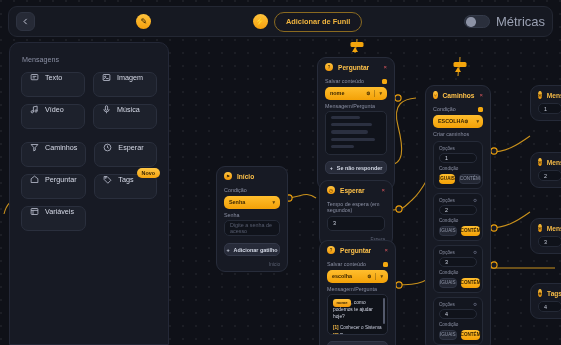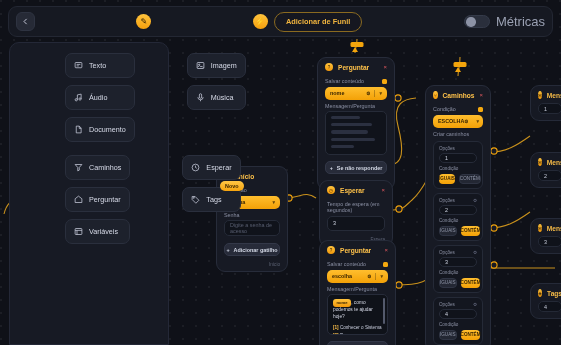--- a/index.html
+++ b/index.html
@@ -62,23 +62,22 @@
   
   #sidebar {
     position:absolute; left:9px; top:42px; width:160px; bottom:0;
     background:#171a24; border:1px solid #242837; border-top-left-radius:10px;
     border-top-right-radius:10px; z-index:30; padding:10px 11px;
   }
   .sec-title { font-size:7.2px; color:#8a8fa3; margin:2px 0 8px 1px; }
   .tilegrid { display:grid; grid-template-columns:1fr 1fr; gap:7px 8px; }
   .tile {
     background:#1d212c; border:1px solid #2a2f3d; border-radius:7px;
-    height:25px; display:flex; align-items:center; gap:6px; padding:9px 8px;
+    height:25px; display:flex; align-items:flex-start; gap:6px; padding:0 8px;
     position:relative;
-    margin-left:44px;
   }
   .tile .ic { width:9px;height:9px;flex:0 0 9px;color:#c9cedd; display:block; }
   .tile .lbl { font-size:7.2px; color:#d7dbe8; white-space:nowrap; }
   .badge-novo {
     position:absolute; right:-4px; top:-7px;
     background:linear-gradient(180deg,#ffc645,#f5a40f); color:#3a2500;
     font-size:5.4px; font-weight:bold; padding:1.8px 5px; border-radius:7px;
   }
   .sec-gap { height:13px; }
 
@@ -428,20 +427,21 @@
     <div class="node-bd">
       <div class="inp" style="height:11px;">
         <span>4</span>
       </div>
     </div>
   </div>
 
 </div>
 
 <div id="sidebar">
+  <div class="sec-title">Mensagens</div>
   <div class="tilegrid">
     <div class="tile">
       <svg class="ic" viewBox="0 0 24 24" fill="none" stroke="currentColor" stroke-width="2">
           <rect x="3" y="4" width="18" height="14" rx="2"></rect>
           <path d="M7 9h10M7 13h6"></path>
         </svg>
       <span class="lbl">Texto</span>
     </div>
     <div class="tile">
       <svg class="ic" viewBox="0 0 24 24" fill="none" stroke="currentColor" stroke-width="2">
@@ -450,35 +450,28 @@
           <path d="M4 17l5-5 4 4 3-2 4 4"></path>
         </svg>
       <span class="lbl">Imagem</span>
     </div>
     <div class="tile">
       <svg class="ic" viewBox="0 0 24 24" fill="none" stroke="currentColor" stroke-width="2">
           <path d="M9 18V5l10-2v13"></path>
           <circle cx="6" cy="18" r="3"></circle>
           <circle cx="16" cy="16" r="3"></circle>
         </svg>
-      <span class="lbl">Áudio</span>
+      <span class="lbl">Vídeo</span>
     </div>
     <div class="tile">
       <svg class="ic" viewBox="0 0 24 24" fill="none" stroke="currentColor" stroke-width="2">
           <rect x="9" y="2" width="6" height="12" rx="3"></rect>
           <path d="M5 11a7 7 0 0 0 14 0M12 18v4"></path>
         </svg>
       <span class="lbl">Música</span>
-    </div>
-    <div class="tile">
-      <svg class="ic" viewBox="0 0 24 24" fill="none" stroke="currentColor" stroke-width="2">
-          <path d="M6 3h8l5 5v13H6z"></path>
-          <path d="M14 3v6h5"></path>
-        </svg>
-      <span class="lbl">Documento</span>
     </div>
   </div>
 
   <div class="sec-gap"></div>
 
   <div class="tilegrid">
     <div class="tile">
       <svg class="ic" viewBox="0 0 24 24" fill="none" stroke="currentColor" stroke-width="2">
           <path d="M3 4h18l-7 8v7l-4 2v-9z"></path>
         </svg>

